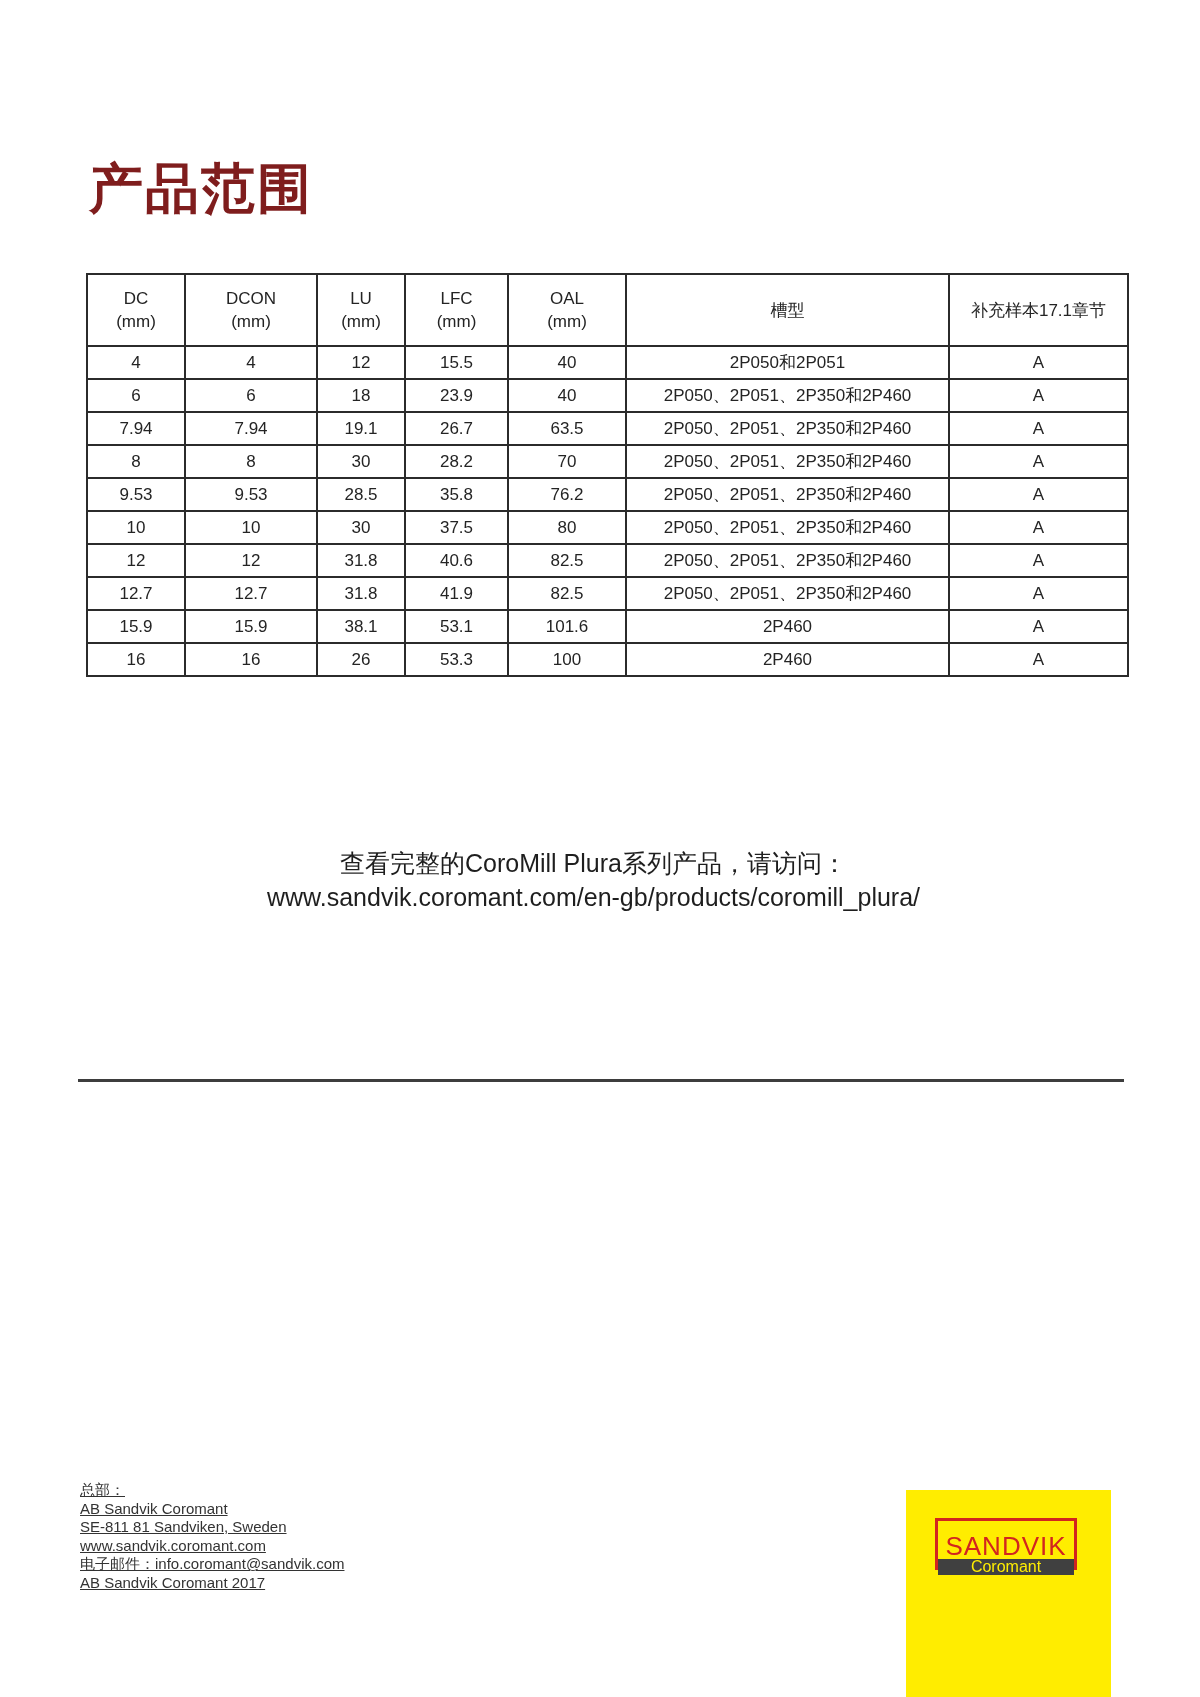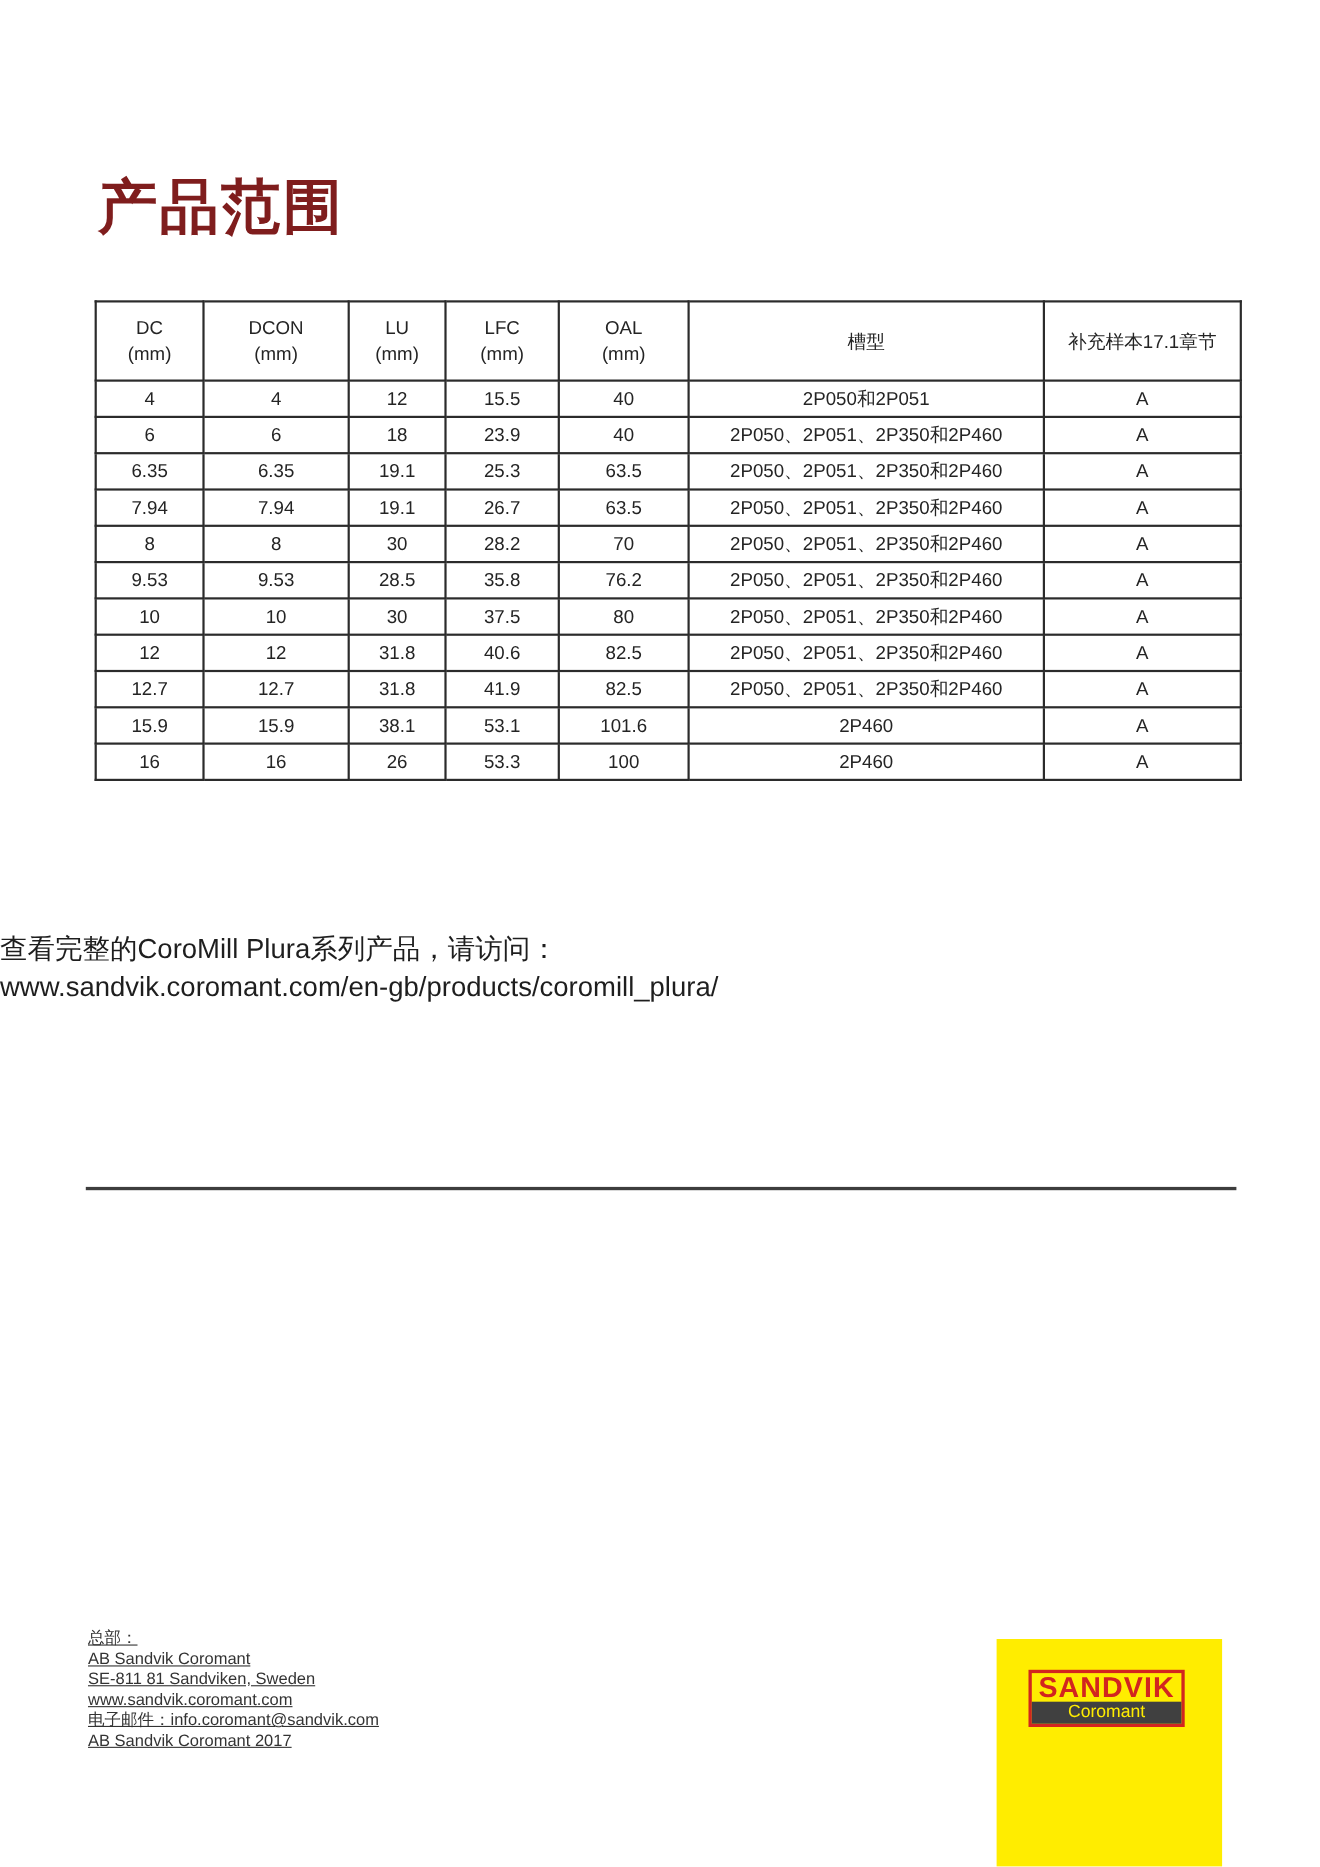--- a/index.html
+++ b/index.html
@@ -23,22 +23,22 @@
   table.product-table th,
   table.product-table td{
     border:2px solid #2b2b2b;
     text-align:center;vertical-align:middle;
     font-weight:400;padding:0 4px;
     overflow:hidden;white-space:nowrap;
   }
   table.product-table th{height:70px;font-size:17px;line-height:23px;}
   table.product-table td{height:31px;font-size:17px;}
   .info-block{
-    position:absolute;left:0;width:1155px;
-    text-align:left;color:#1e1e1e;
+    position:absolute;left:16px;width:1155px;
+    text-align:center;color:#1e1e1e;
     font-size:25px;line-height:34px;
   }
   .info-block-1{top:846px;}
   .info-block-2{top:944px;}
   .divider{
     position:absolute;left:78px;top:1079px;width:1046px;
     border-top:3px solid #3d3d3d;height:0;
   }
   .footer{
     position:absolute;left:80px;top:1481px;
@@ -49,22 +49,23 @@
     width:205px;height:207px;
   }
   .logo-frame{
     position:absolute;left:29px;top:28px;
     width:142px;height:52px;
     box-sizing:border-box;
     display:flex;flex-direction:column;
   }
   .logo-brand{
     flex:1;display:flex;align-items:center;justify-content:center;
-    font-weight:700;font-size:26px;letter-spacing:1px;
+    font-weight:400;font-size:26px;letter-spacing:1px;
     line-height:1;
+    margin-top:12px;
   }
   .logo-bar{
     height:21px;display:flex;align-items:center;justify-content:center;
     font-size:16px;line-height:1;
   }
 </style>
 </head>
 <body>
 
 <div class="page">
@@ -125,29 +126,20 @@
           <tr>
             <td>6</td>
             <td>6</td>
             <td>18</td>
             <td>23.9</td>
             <td>40</td>
             <td>2P050、2P051、2P350和2P460</td>
             <td>A</td>
           </tr>
           <tr>
-            <td>6.35</td>
-            <td>6.35</td>
-            <td>19.1</td>
-            <td>25.3</td>
-            <td>63.5</td>
-            <td>2P050、2P051、2P350和2P460</td>
-            <td>A</td>
-          </tr>
-          <tr>
             <td>7.94</td>
             <td>7.94</td>
             <td>19.1</td>
             <td>26.7</td>
             <td>63.5</td>
             <td>2P050、2P051、2P350和2P460</td>
             <td>A</td>
           </tr>
           <tr>
             <td>8</td>

